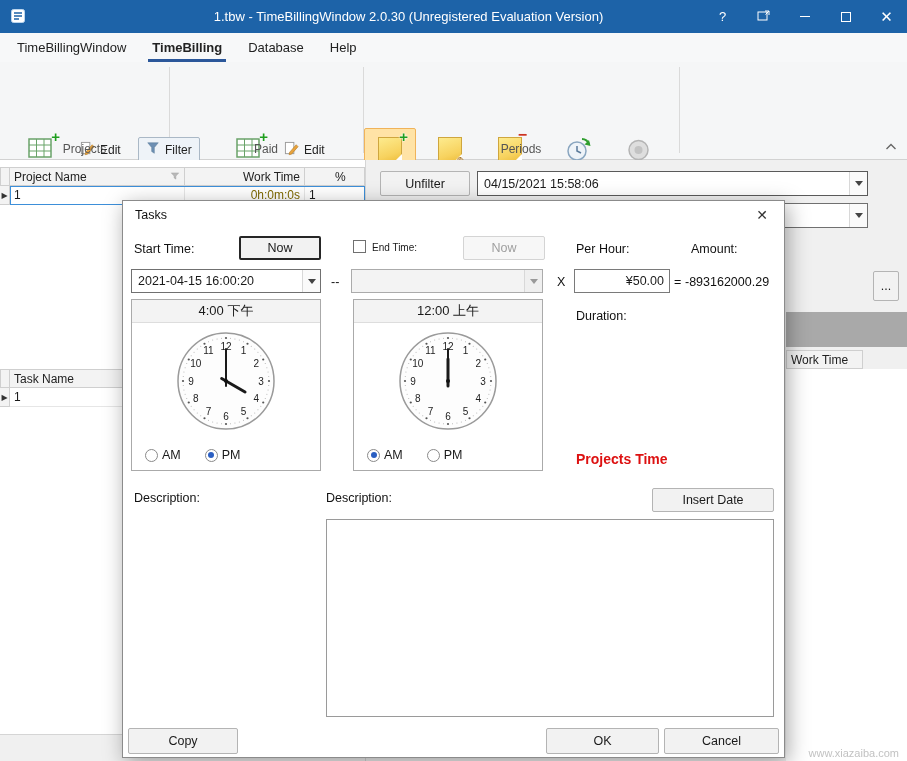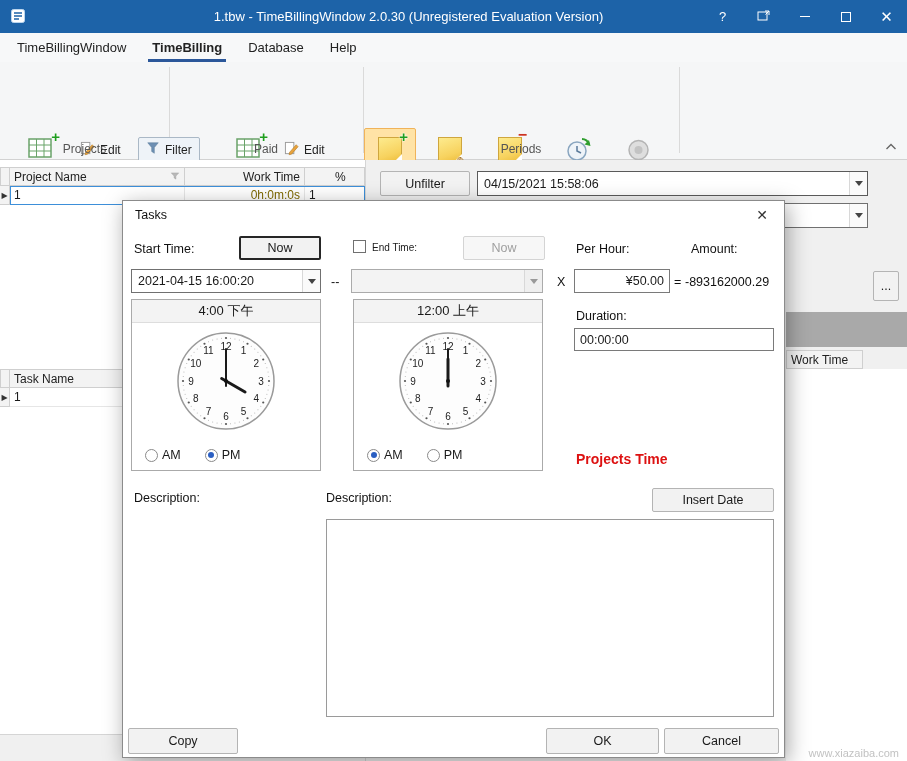--- a/index.html
+++ b/index.html
@@ -514,21 +514,20 @@
           <span>AM</span>
         </span>
         <span class="ampm-item">
           <span class="radio"></span>
           <span>PM</span>
         </span>
       </div>
     </div>
 
     <div class="dlabel" style="left:453px;top:108px">Duration:</div>
-    <div class="field" style="left:451px;top:127px;width:200px;height:23px">00:00:00</div>
     <div class="red-warn" style="left:453px;top:250px">Projects Time</div>
 
     <div class="dlabel" style="left:11px;top:290px">Description:</div>
     <div class="dlabel" style="left:203px;top:290px">Description:</div>
     <div class="btn" style="left:529px;top:287px;width:122px;height:24px">Insert Date</div>
 
     <textarea class="dtextarea" style="left: 203px; top: 318px; width: 448px; height: 198px;"></textarea>
 
     <div class="btn" style="left:5px;top:527px;width:110px;height:26px">Copy</div>
     <div class="btn" style="left:423px;top:527px;width:113px;height:26px">OK</div>

